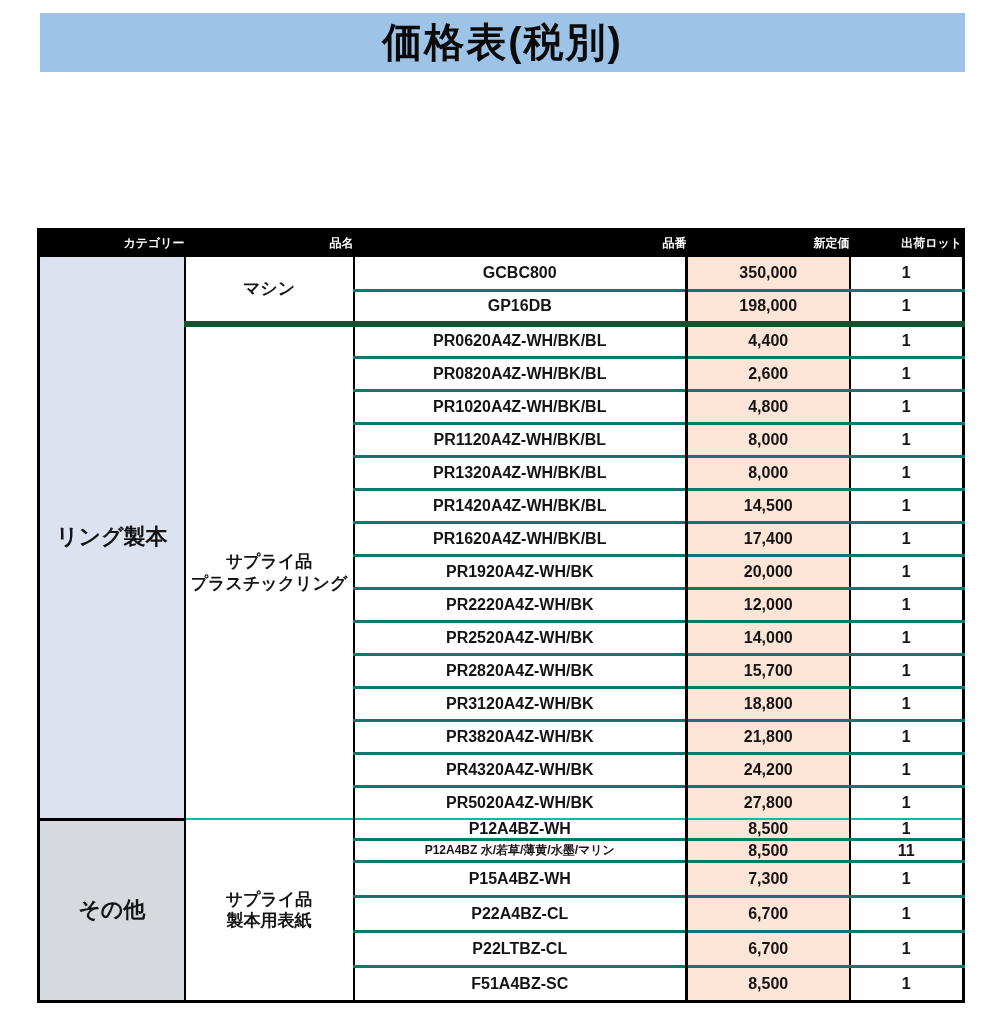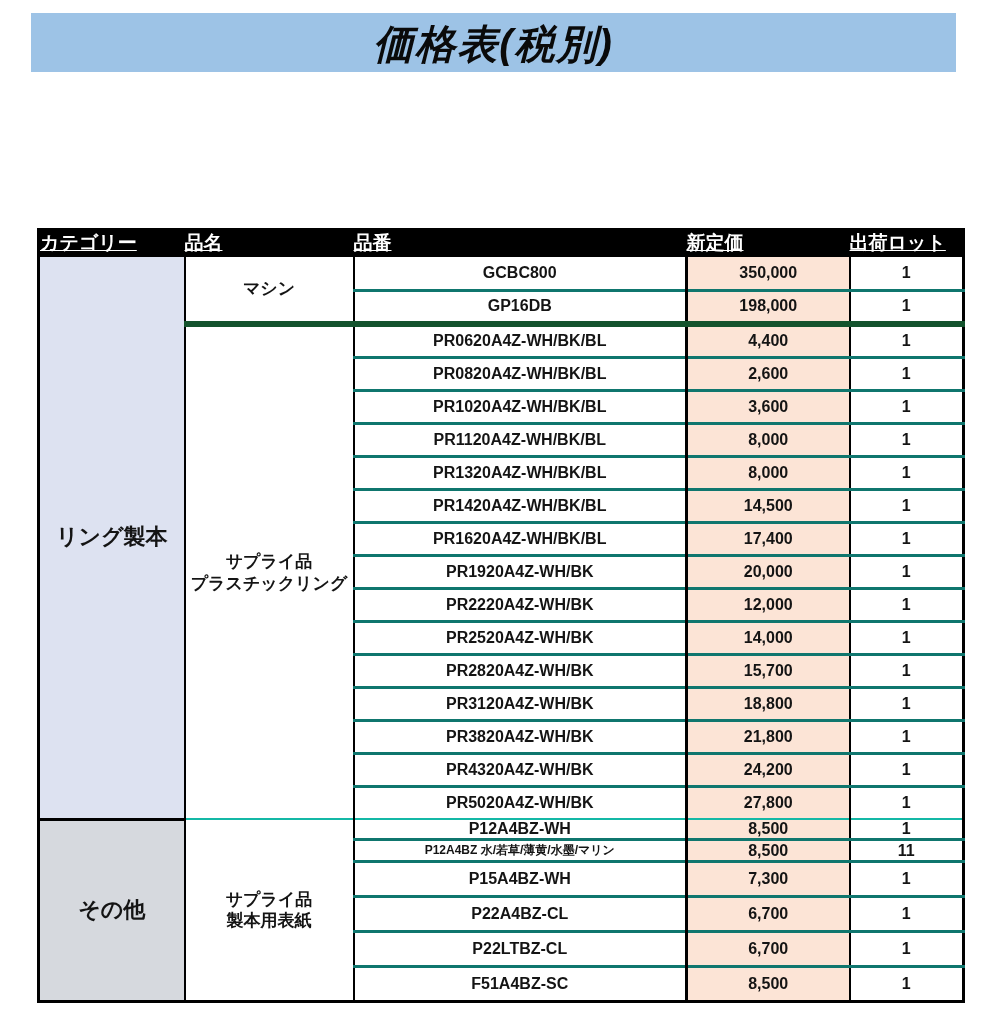--- a/index.html
+++ b/index.html
@@ -11,29 +11,28 @@
   }
   .page {
     position: relative;
     width: 1000px;
     height: 1015px;
     background: #ffffff;
     overflow: hidden;
   }
   .title-bar {
     position: absolute;
-    left: 31px;
+    left: 40px;
     top: 13px;
     width: 925px;
     height: 59px;
     background: var(--title-bg, #9dc3e6);
     display: flex;
-    align-items: flex-end;
+    align-items: center;
     justify-content: center;
-    font-style: italic;
   }
   .title-bar .title-text {
     font-size: 40px;
     font-weight: bold;
     letter-spacing: 2px;
     color: #0a0a0a;
   }
   .table-wrap {
     position: absolute;
     left: 37px;
@@ -54,29 +53,28 @@
   tr.h-header { height: 24px; }
   tr.h34 { height: 34px; }
   tr.h33 { height: 33px; }
   tr.h20 { height: 20px; }
   tr.h22 { height: 22px; }
   tr.h35 { height: 35px; }
 
   th {
     background: var(--header-bg, #000000);
     color: var(--header-text, #ffffff);
-    font-size: 19px;
+    font-size: 12px;
     font-weight: bold;
-    text-align: left;
+    text-align: right;
     vertical-align: middle;
     padding: 0;
     border: 0;
     border-bottom: 2px solid #000000;
     line-height: 24px;
-    text-decoration: underline;
   }
   td {
     text-align: center;
     vertical-align: middle;
     padding: 0;
     font-weight: bold;
     font-size: 16px;
     color: #141414;
     background: #ffffff;
   }
@@ -153,21 +151,21 @@
           <td class="price">4,400</td>
           <td class="lot">1</td>
         </tr>
         <tr class="h33 sub">
           <td class="part">PR0820A4Z-WH/BK/BL</td>
           <td class="price">2,600</td>
           <td class="lot">1</td>
         </tr>
         <tr class="h33 sub">
           <td class="part">PR1020A4Z-WH/BK/BL</td>
-          <td class="price">3,600</td>
+          <td class="price">4,800</td>
           <td class="lot">1</td>
         </tr>
         <tr class="h33 sub">
           <td class="part">PR1120A4Z-WH/BK/BL</td>
           <td class="price">8,000</td>
           <td class="lot">1</td>
         </tr>
         <tr class="h33 sub">
           <td class="part">PR1320A4Z-WH/BK/BL</td>
           <td class="price">8,000</td>

